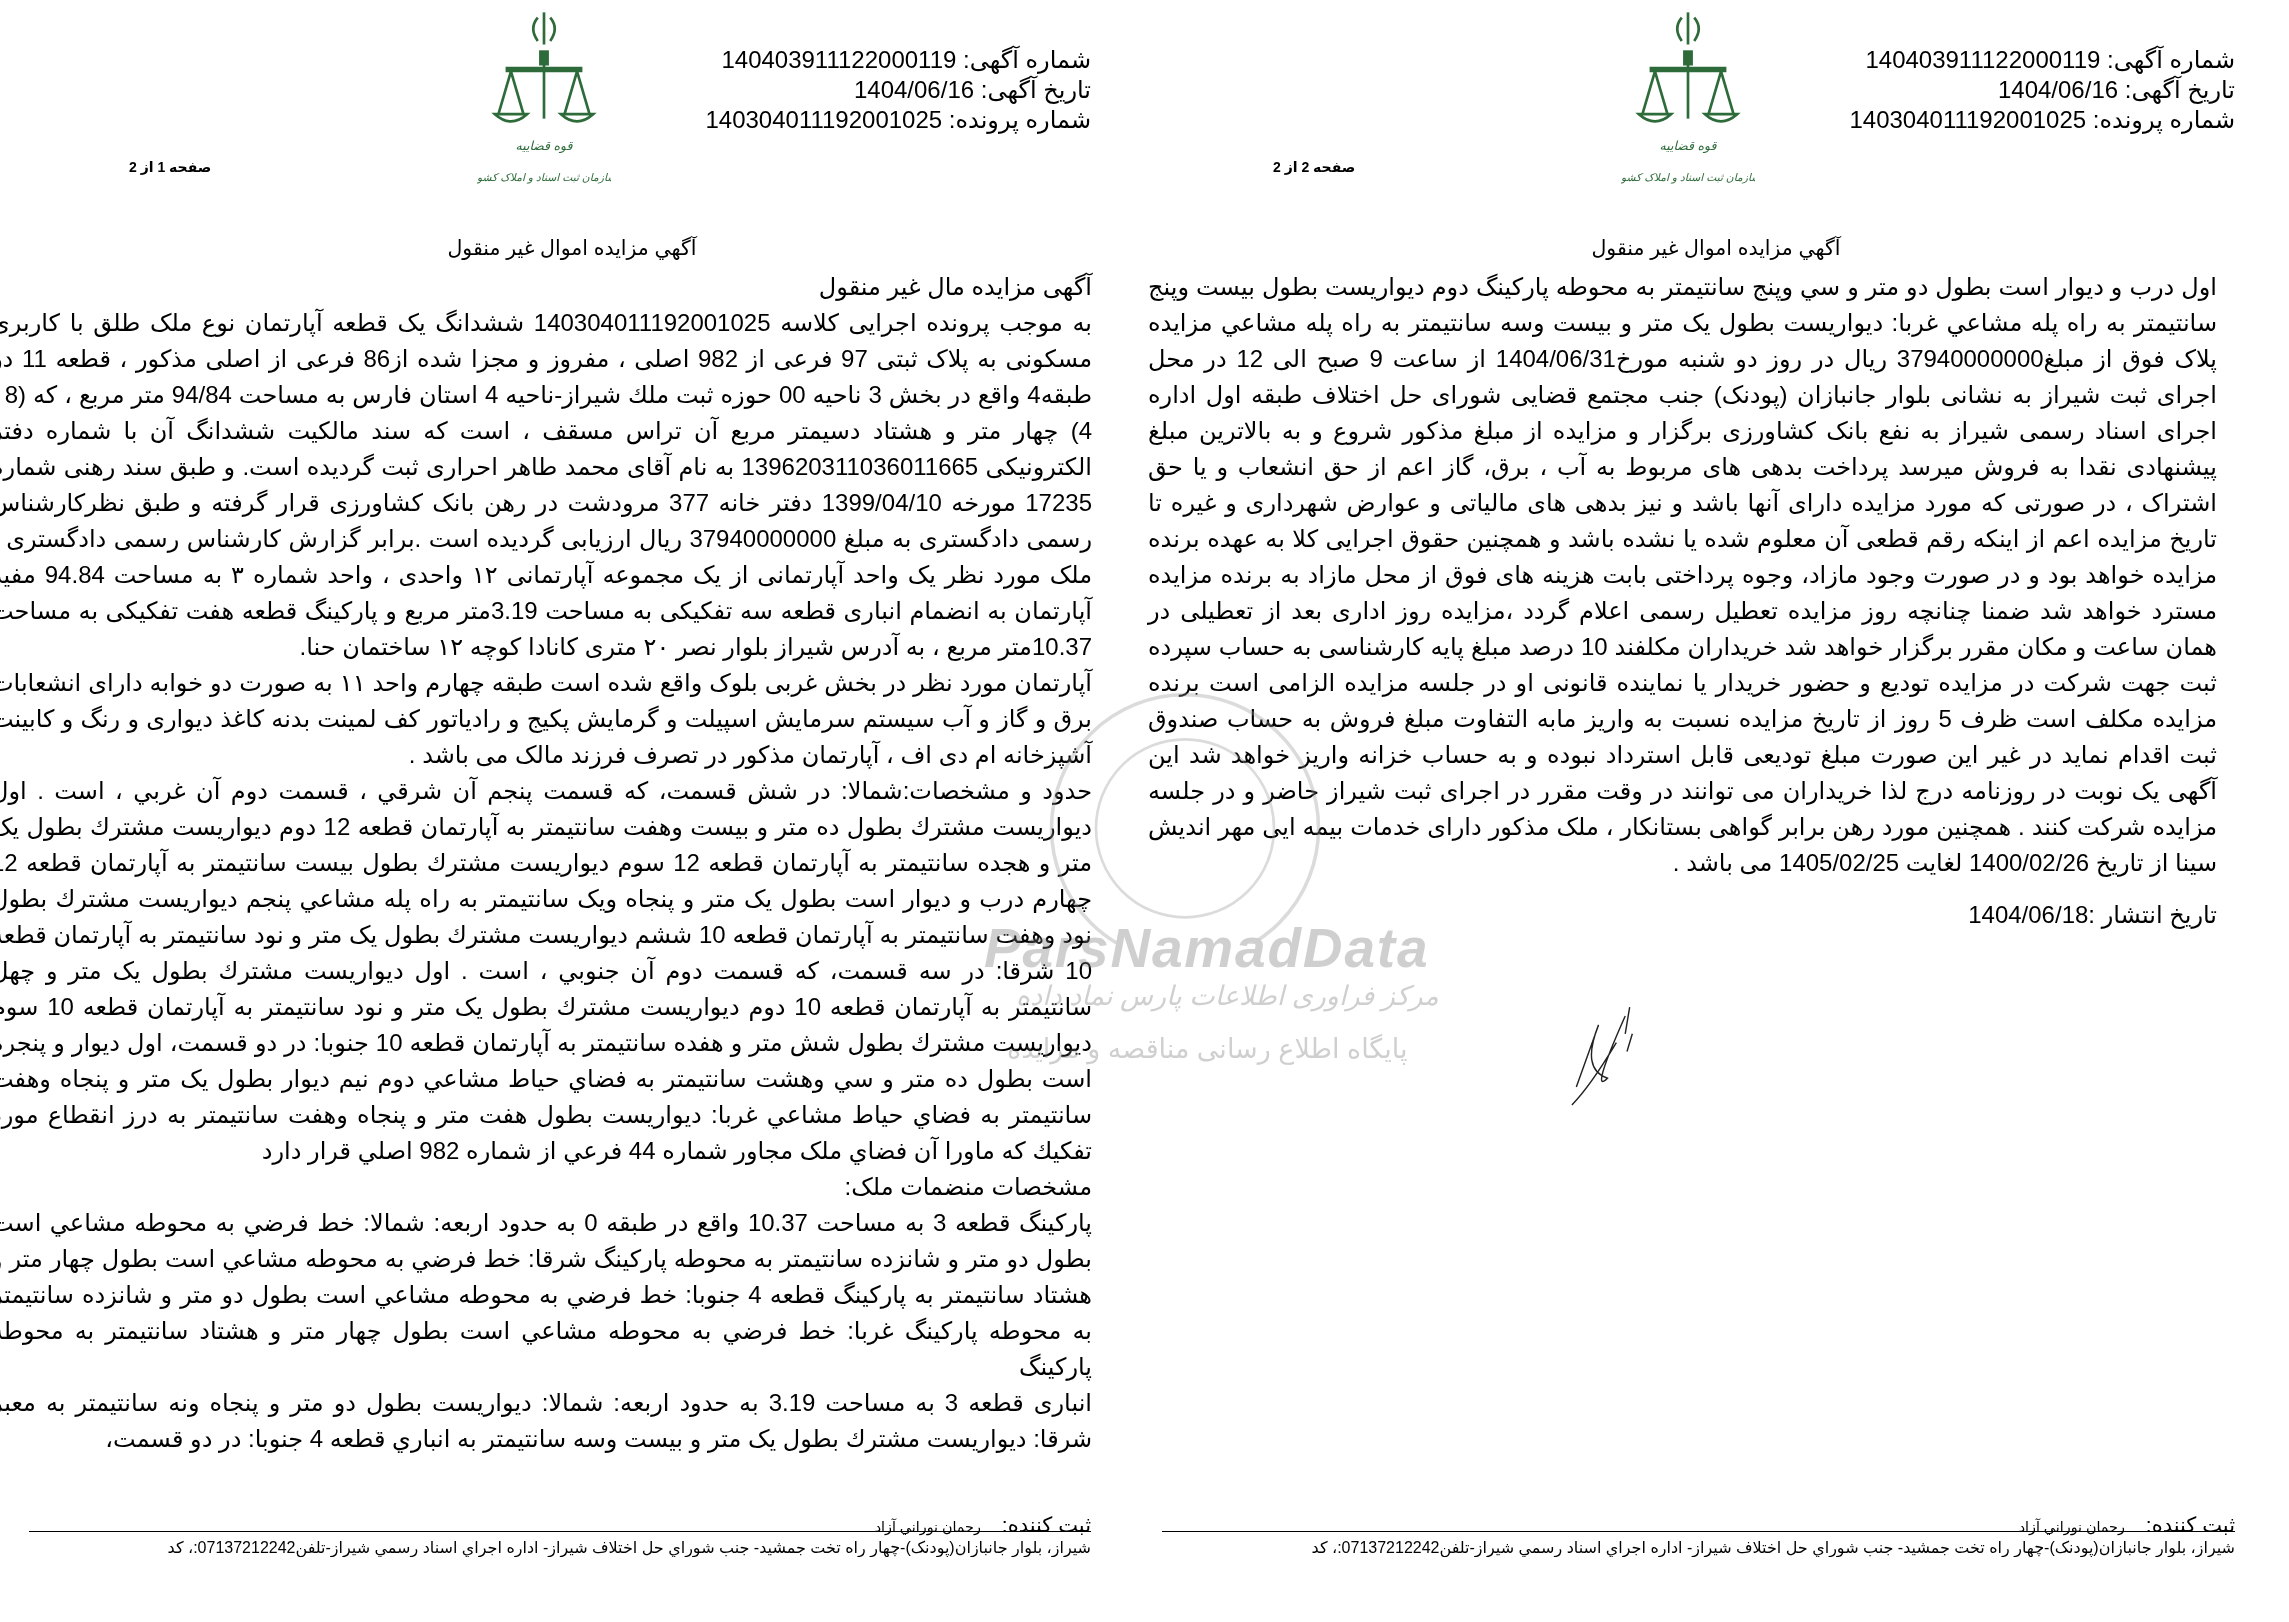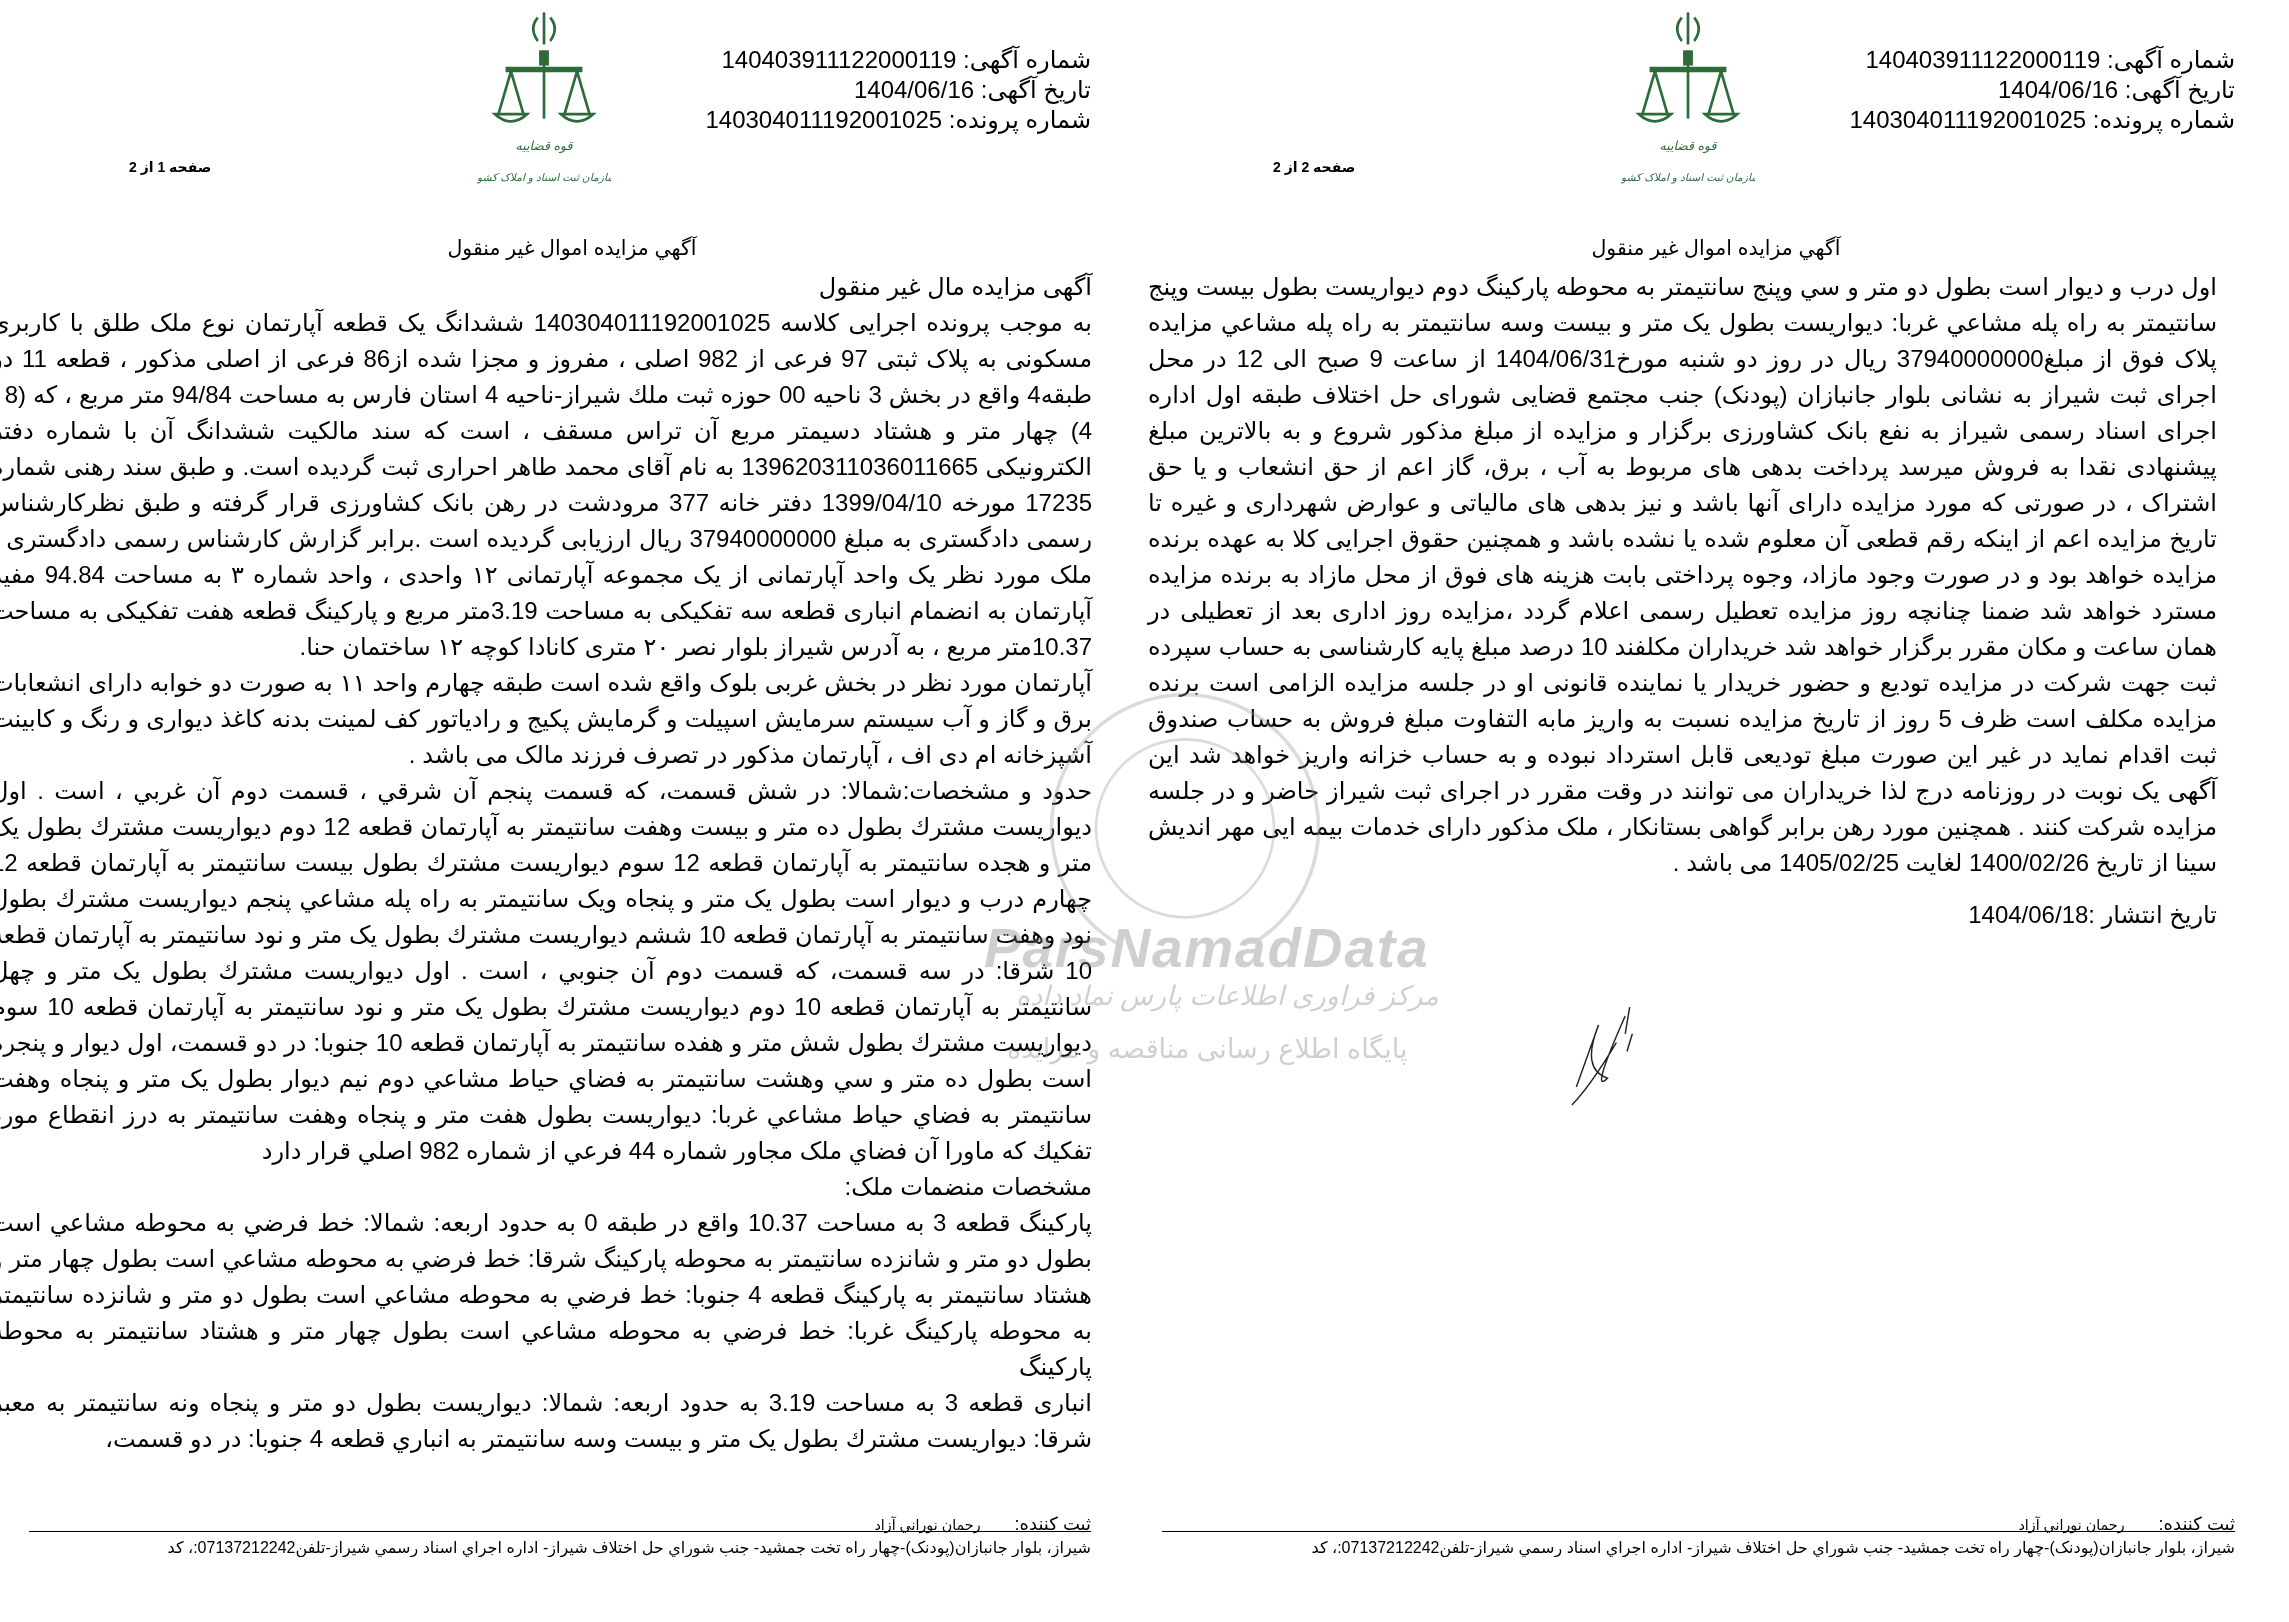--- a/index.html
+++ b/index.html
@@ -39,21 +39,21 @@
   .page.p2 .body { right: 71px; width: 1069px; }
   .body p { margin: 0; }
   .body .pub { margin-top: 16px; }
   .signature {
     position: absolute; top: 998px; left: 419px; width: 80px; height: 116px;
   }
   .registrar {
     position: absolute; top: 1513px; right: 53px; font-size: 14.3px; direction: rtl;
     white-space: nowrap;
   }
-  .registrar .lbl { margin-left: 30px; font-size: 18px; }
+  .registrar .lbl { margin-left: 17px; font-size: 21px; }
   .footer-line {
     position: absolute; top: 1531px; left: 28.5px; right: 53px; height: 0;
     border-top: 1.8px solid #000;
   }
   .page.p2 .footer-line { left: 18px; right: 53px; }
   .footer {
     position: absolute; top: 1538px; right: 53px; left: 28.5px; font-size: 16px;
     direction: rtl; white-space: nowrap; overflow: hidden; text-align: right;
   }
   .page.p2 .footer { left: 18px; }

